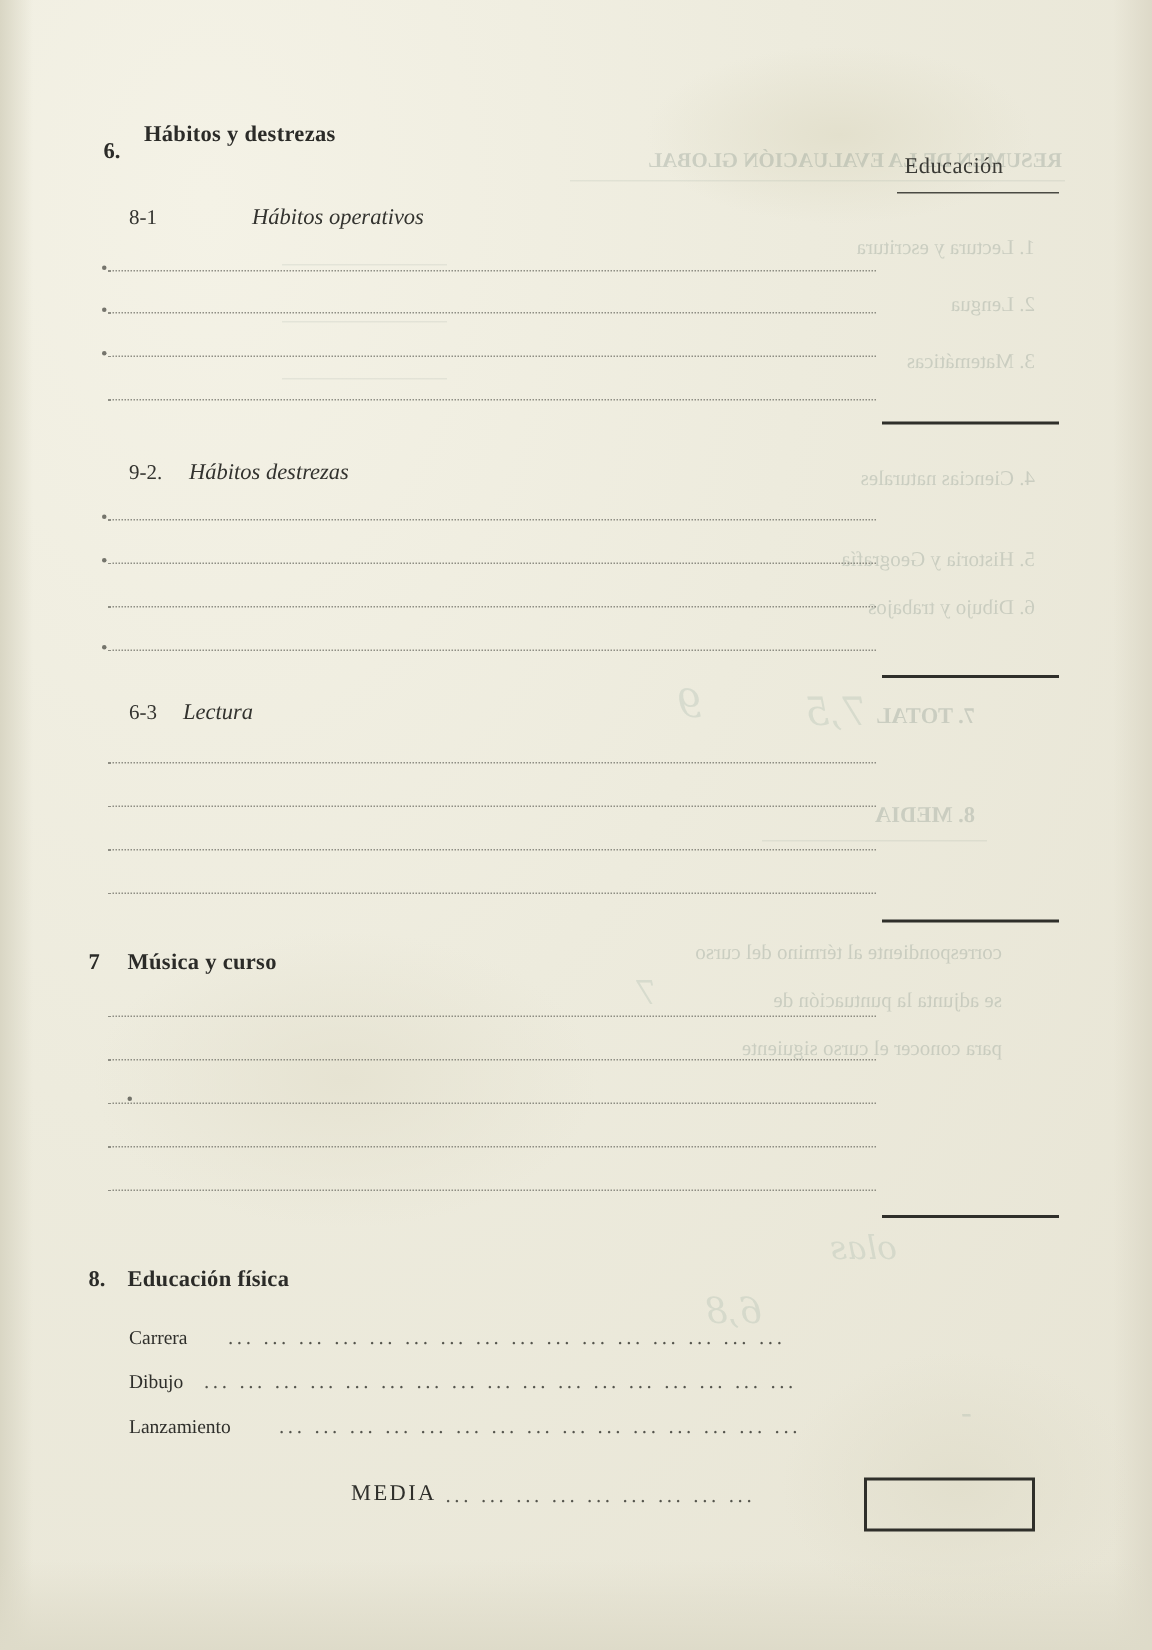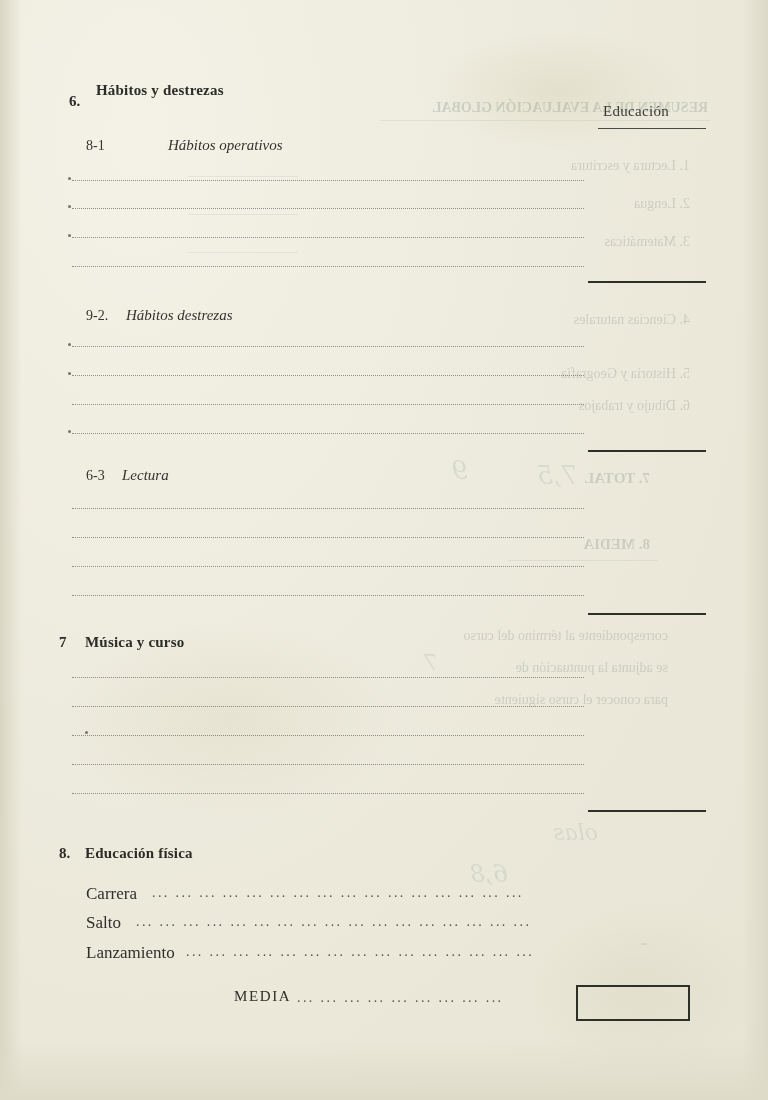--- a/index.html
+++ b/index.html
@@ -134,21 +134,21 @@
   }
   
   .scoreline {
     position: absolute;
     height: 2px;
     background: #2f2f2a;
   }
 
   .ef-label {
     position: absolute;
-    font-size: 17px;
+    font-size: 13px;
     color: #2f2f2b;
   }
   .ef-dots {
     position: absolute;
     font-size: 14px;
     color: #55554d;
     letter-spacing: 2.4px;
     white-space: nowrap;
   }
 
@@ -268,21 +268,21 @@
     <div class="dotline" style="left:72px; top:764px; width:512px;"></div>
     <div class="dotline" style="left:72px; top:793px; width:512px;"></div>
     <div class="scoreline" style="left:588px; top:810px; width:118px;"></div>
 
     <div class="sec-num" style="left:59px; top:845px;">8.</div>
     <div class="sec-head" style="left:85px; top:845px;">Educación física</div>
 
     <div class="ef-label" style="left:86px; top:884px;">Carrera</div>
     <div class="ef-dots" style="left:152px; top:885px;">... ... ... ... ... ... ... ... ... ... ... ... ... ... ... ...</div>
 
-    <div class="ef-label" style="left:86px; top:913px;">Salto</div>
+    <div class="ef-label" style="left:86px; top:913px;">Dibujo</div>
     <div class="ef-dots" style="left:136px; top:914px;">... ... ... ... ... ... ... ... ... ... ... ... ... ... ... ... ...</div>
 
     <div class="ef-label" style="left:86px; top:943px;">Lanzamiento</div>
     <div class="ef-dots" style="left:186px; top:944px;">... ... ... ... ... ... ... ... ... ... ... ... ... ... ...</div>
 
     <div class="total-label" style="left:234px; top:988px;">MEDIA</div>
     <div class="ef-dots" style="left:297px; top:990px;">... ... ... ... ... ... ... ... ...</div>
     <div class="total-box" style="left:576px; top:985px; width:110px; height:32px;"></div>
 
   </div>

